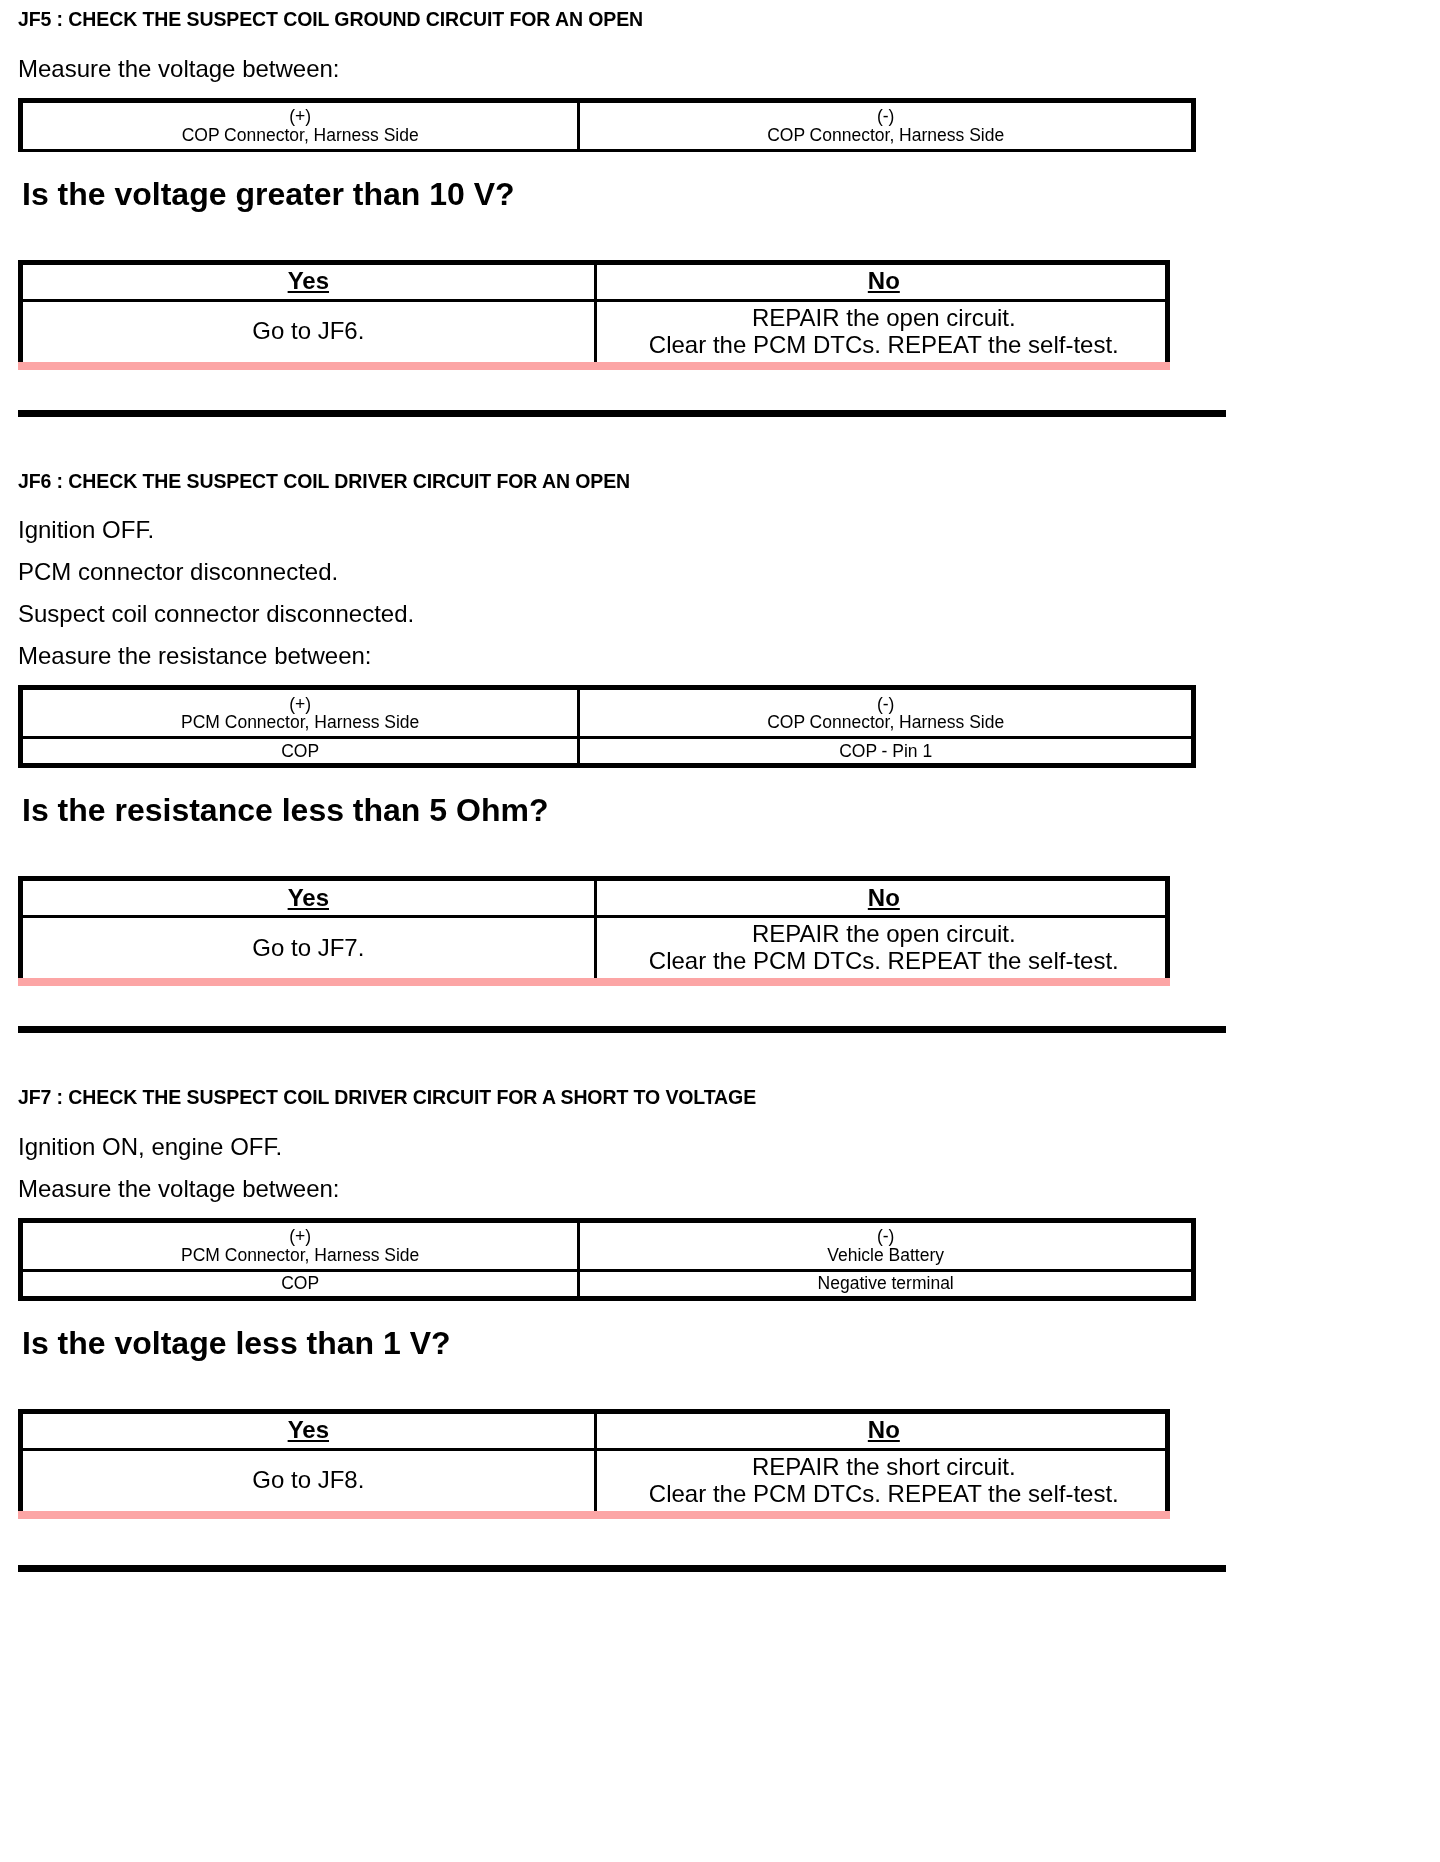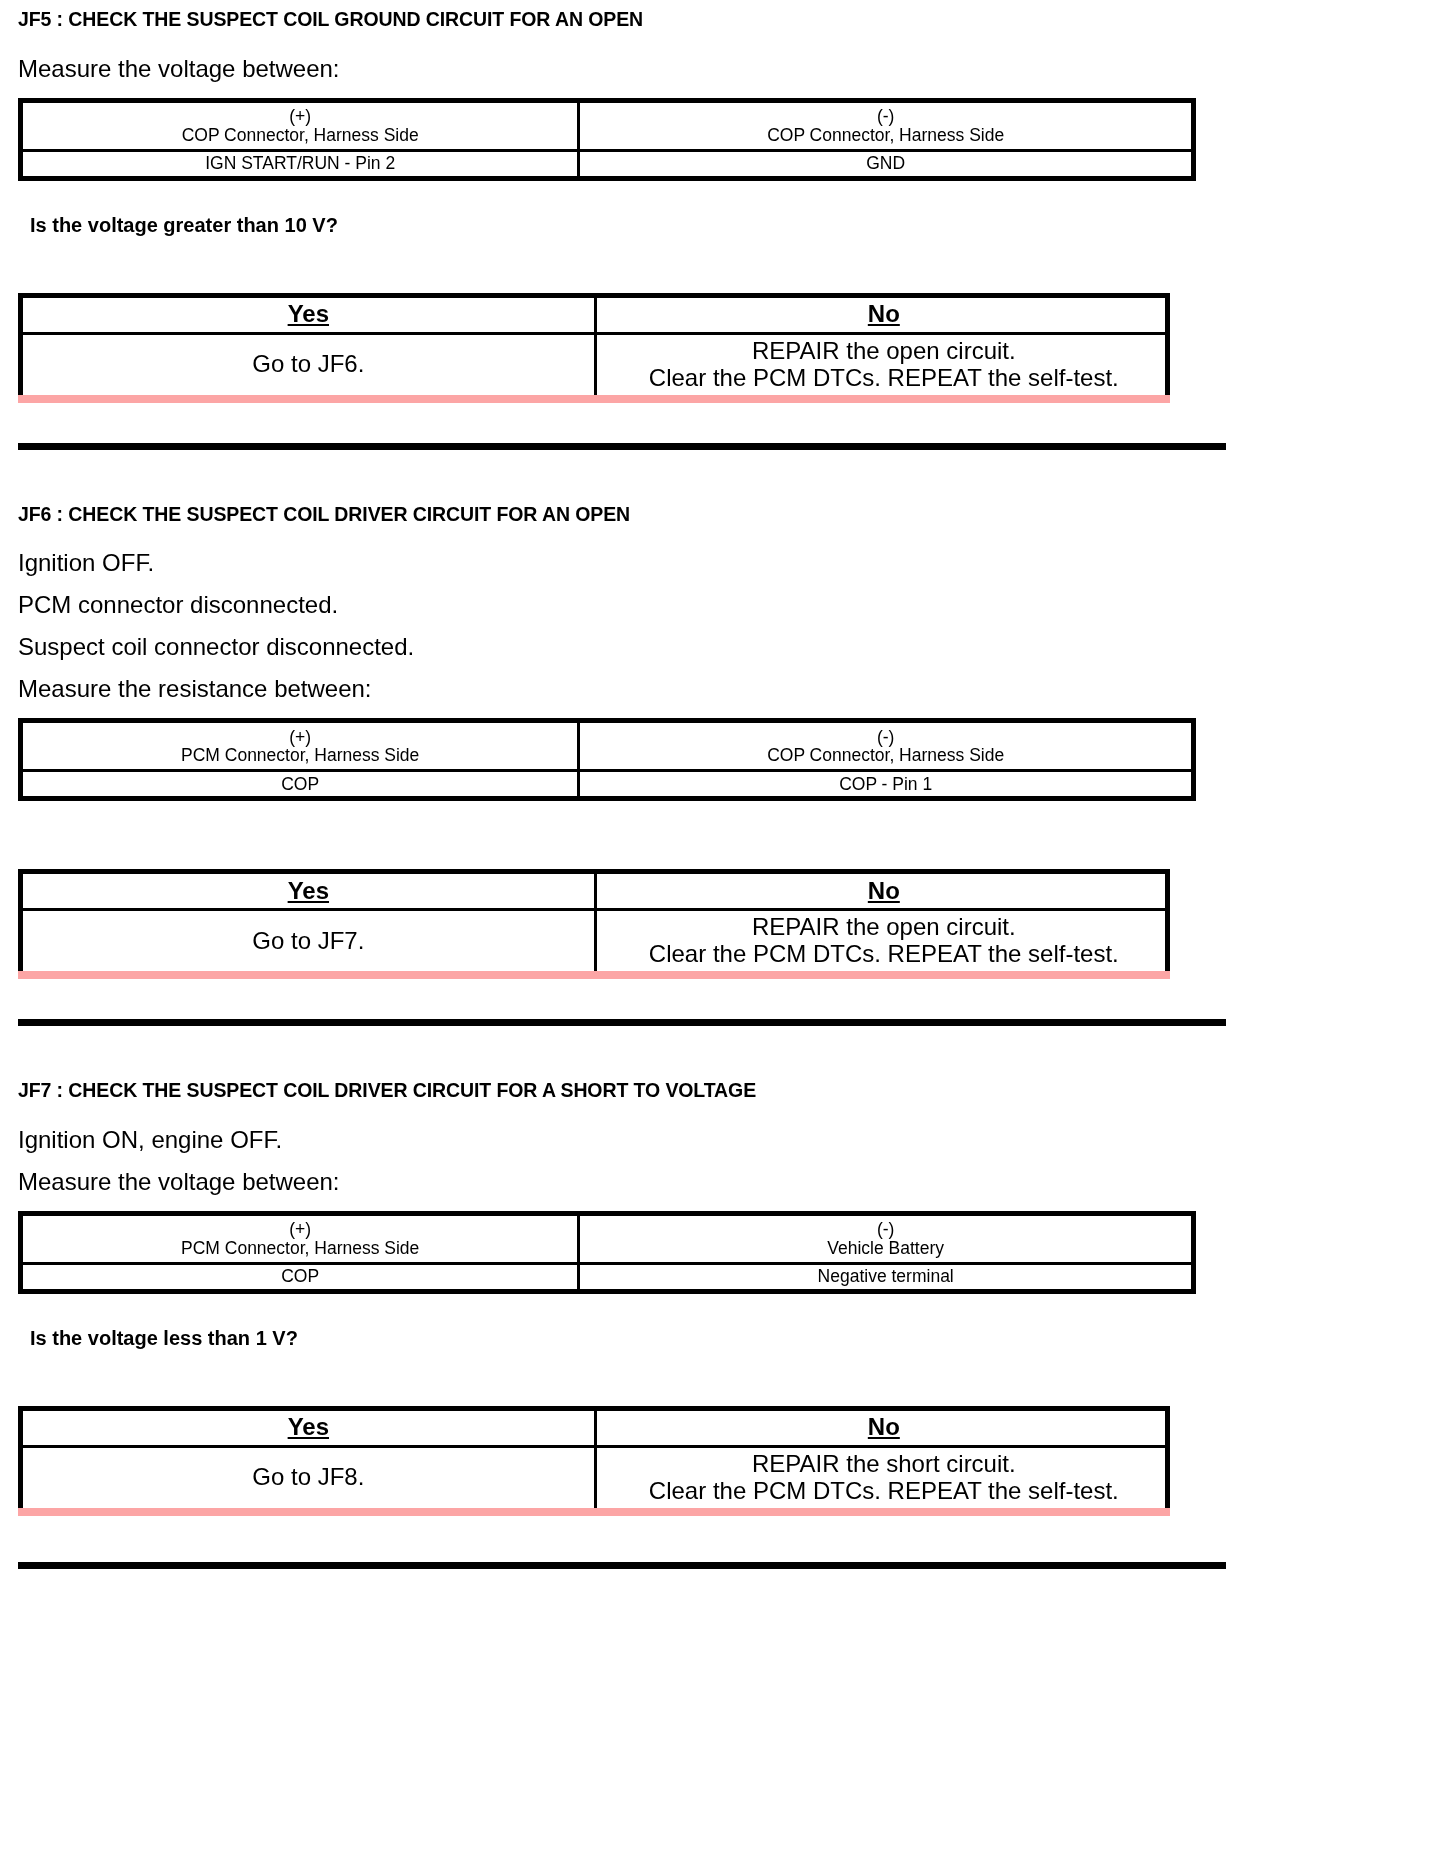--- a/index.html
+++ b/index.html
@@ -35,24 +35,24 @@
     white-space: nowrap;
   }
   .body-line {
     font-size: 24px;
     font-weight: normal;
     line-height: 1.0;
     margin: 0;
     white-space: nowrap;
   }
   .question {
-    font-size: 20px;
+    font-size: 32px;
     font-weight: bold;
     line-height: 1.0;
-    margin: 12px;
+    margin: 4px;
     white-space: nowrap;
   }
 
   
   .sp-title-body { height: 27px; }
   .sp-body-body  { height: 18px; }
   .sp-body-table { height: 17px; }
   .sp-table-q    { height: 22px; }
   .sp-q-table    { height: 46px; }
 
@@ -174,24 +174,20 @@
         <tr class="head">
           <td class="left-col">
             <span class="sign">(+)</span>
             <span class="conn">COP Connector, Harness Side</span>
           </td>
           <td class="right-col">
             <span class="sign">(-)</span>
             <span class="conn">COP Connector, Harness Side</span>
           </td>
         </tr>
-        <tr class="val">
-          <td class="left-col">IGN START/RUN - Pin 2</td>
-          <td class="right-col">GND</td>
-        </tr>
       </tbody>
     </table>
 
     <div class="sp-table-q"></div>
 
     <div class="question">Is the voltage greater than 10 V?</div>
 
     <div class="sp-q-table"></div>
 
     <table class="yn-table">
@@ -254,20 +250,21 @@
         </tr>
         <tr class="val">
           <td class="left-col">COP</td>
           <td class="right-col">COP - Pin 1</td>
         </tr>
       </tbody>
     </table>
 
     <div class="sp-table-q"></div>
 
+    <div class="question">Is the resistance less than 5 Ohm?</div>
 
     <div class="sp-q-table"></div>
 
     <table class="yn-table">
       <colgroup>
           <col class="c1">
           <col class="c2">
         </colgroup>
       <tbody>
         <tr class="head">

